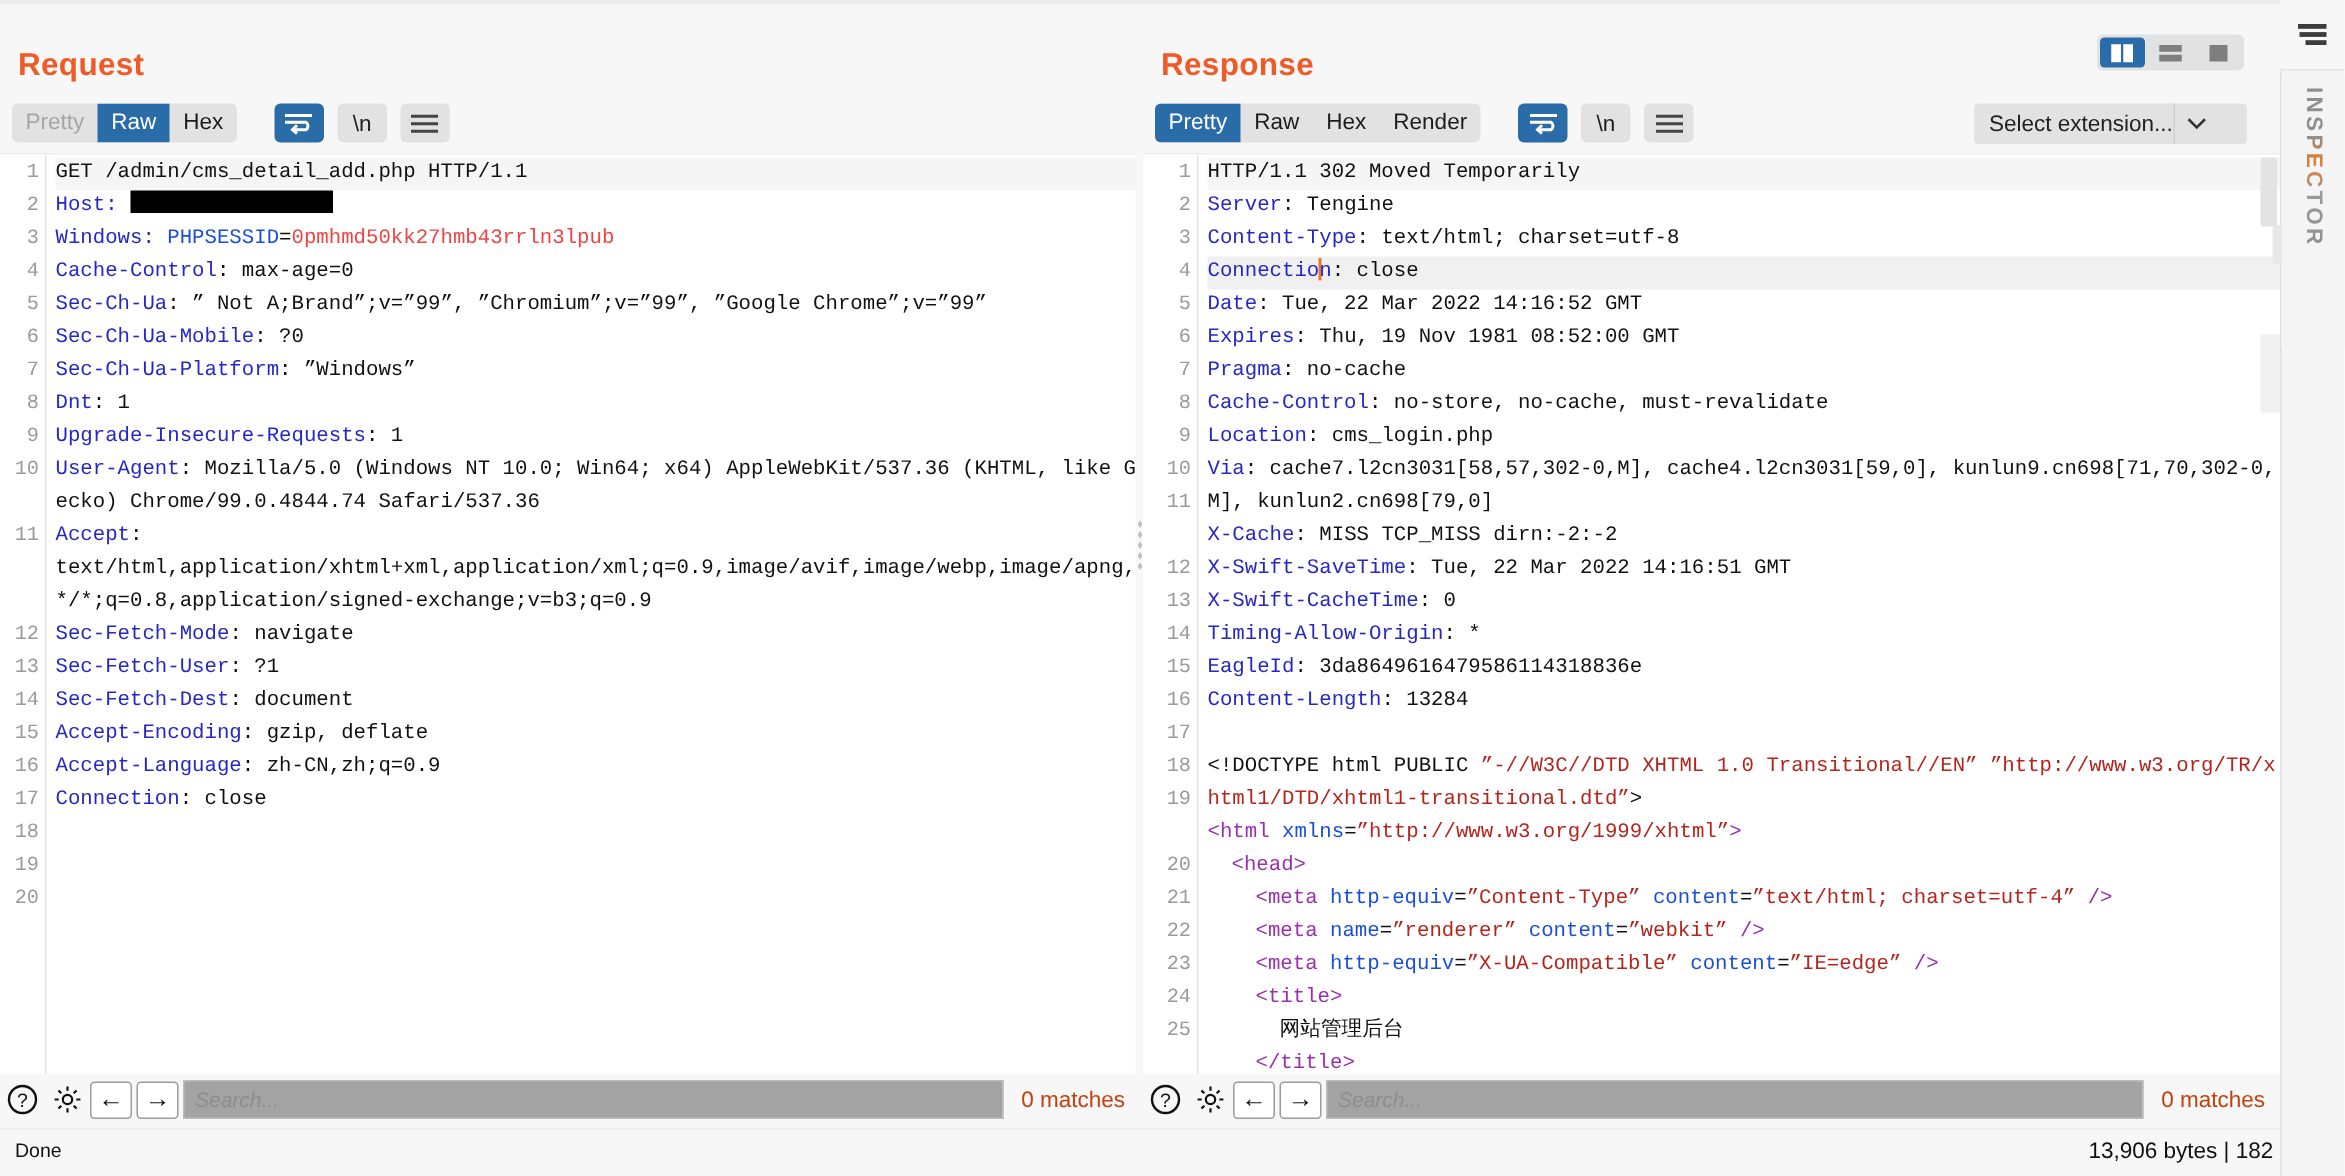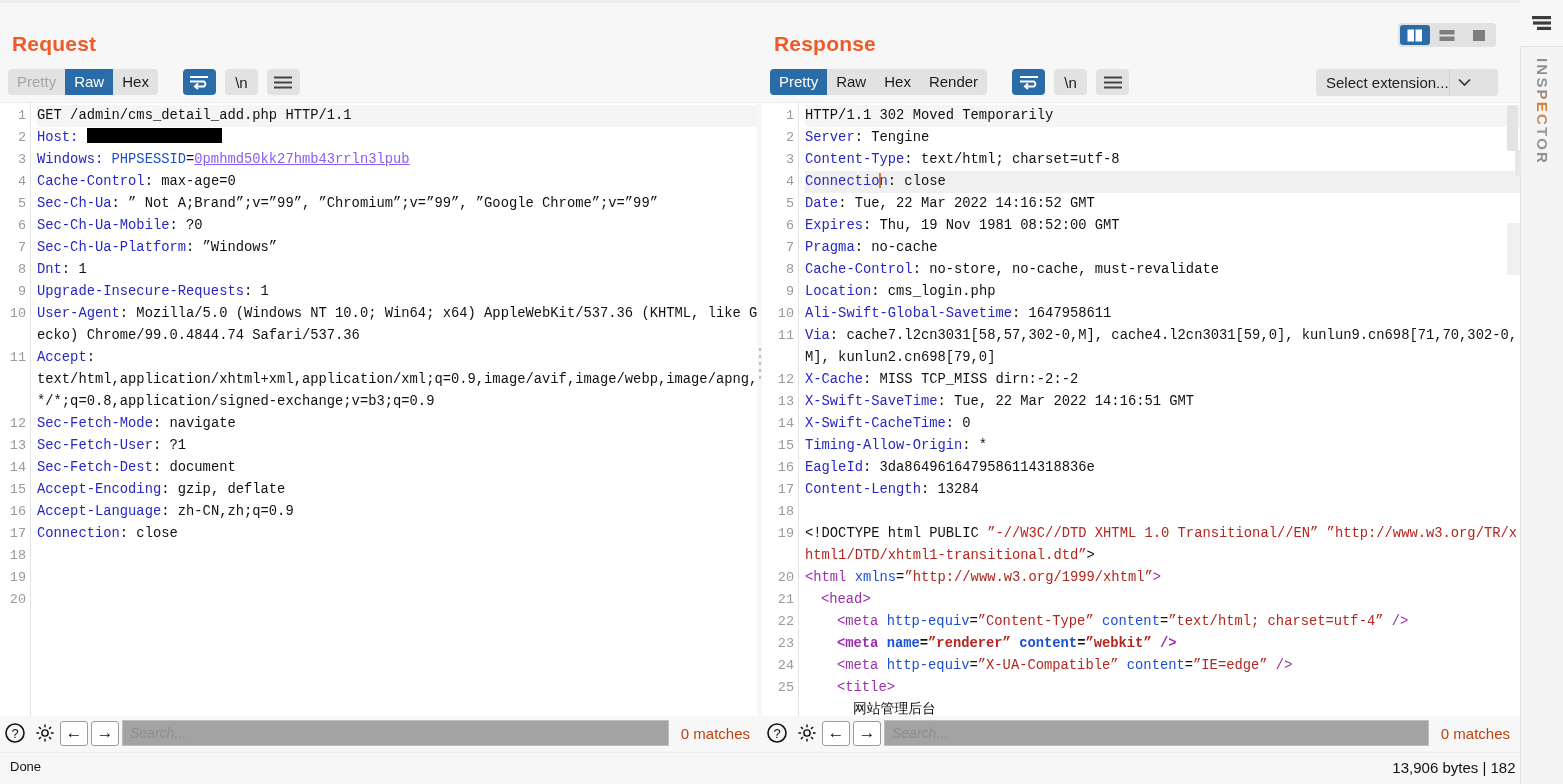--- a/index.html
+++ b/index.html
@@ -110,21 +110,21 @@
     font-family: "Liberation Mono", monospace; font-size: 13.8px;
     color: #111; padding-top: 2px; position: relative; overflow: hidden;
   }
   .ln { line-height: 22px; min-height: 22px; white-space: pre-wrap; word-break: break-all; }
   .ln.hl { background: #f0f0f0; }
   .ln.first { background: #f5f5f5; }
 
   .hdr { color: #2727c4; }
   .hdrname2 { color: #1a4fd6; }
   .val { color: #111; }
-  .red { color: #8b5cf6; text-decoration: underline; }
+  .red { color: #ef4444; }
   .tag { color: #9b2fae; }
   .attr { color: #1a4fd6; }
   .aval { color: #b3261e; }
   .redact {
     display: inline-block; width: 135px; height: 15px;
     background: #000; vertical-align: -2px;
   }
   .caret-bar {
     display: inline-block; width: 2px; height: 15px; background: #e8792a;
     vertical-align: -3px; margin: 0 -1px;
@@ -374,34 +374,33 @@
       <div class="code" id="res-code">
           <div class="ln first"><span class="val">HTTP/1.1 302 Moved Temporarily</span></div>
           <div class="ln"><span class="hdr">Server</span><span class="val">: Tengine</span></div>
           <div class="ln"><span class="hdr">Content-Type</span><span class="val">: text/html; charset=utf-8</span></div>
           <div class="ln hl"><span class="hdr">Connectio</span><span class="caret-bar"></span><span class="hdr">n</span><span class="val">: close</span></div>
           <div class="ln"><span class="hdr">Date</span><span class="val">: Tue, 22 Mar 2022 14:16:52 GMT</span></div>
           <div class="ln"><span class="hdr">Expires</span><span class="val">: Thu, 19 Nov 1981 08:52:00 GMT</span></div>
           <div class="ln"><span class="hdr">Pragma</span><span class="val">: no-cache</span></div>
           <div class="ln"><span class="hdr">Cache-Control</span><span class="val">: no-store, no-cache, must-revalidate</span></div>
           <div class="ln"><span class="hdr">Location</span><span class="val">: cms_login.php</span></div>
-          <div class="ln"><span class="hdr">Ali-Swift-Global-Savetime</span><span class="val">: 1647958611</span></div>
           <div class="ln"><span class="hdr">Via</span><span class="val">: cache7.l2cn3031[58,57,302-0,M], cache4.l2cn3031[59,0], kunlun9.cn698[71,70,302-0,M], kunlun2.cn698[79,0]</span></div>
           <div class="ln"><span class="hdr">X-Cache</span><span class="val">: MISS TCP_MISS dirn:-2:-2</span></div>
           <div class="ln"><span class="hdr">X-Swift-SaveTime</span><span class="val">: Tue, 22 Mar 2022 14:16:51 GMT</span></div>
           <div class="ln"><span class="hdr">X-Swift-CacheTime</span><span class="val">: 0</span></div>
           <div class="ln"><span class="hdr">Timing-Allow-Origin</span><span class="val">: *</span></div>
           <div class="ln"><span class="hdr">EagleId</span><span class="val">: 3da8649616479586114318836e</span></div>
           <div class="ln"><span class="hdr">Content-Length</span><span class="val">: 13284</span></div>
           <div class="ln">&nbsp;</div>
           <div class="ln"><span class="val">&lt;!DOCTYPE html PUBLIC </span><span class="aval">”-//W3C//DTD XHTML 1.0 Transitional//EN” ”http://www.w3.org/TR/xhtml1/DTD/xhtml1-transitional.dtd”</span><span class="val">&gt;</span></div>
           <div class="ln"><span class="tag">&lt;html </span><span class="attr">xmlns</span><span class="val">=</span><span class="aval">”http://www.w3.org/1999/xhtml”</span><span class="tag">&gt;</span></div>
           <div class="ln" style="padding-left: 16px;"><span class="tag">&lt;head&gt;</span></div>
           <div class="ln" style="padding-left: 32px;"><span class="tag">&lt;meta </span><span class="attr">http-equiv</span><span class="val">=</span><span class="aval">”Content-Type”</span><span class="val"> </span><span class="attr">content</span><span class="val">=</span><span class="aval">”text/html; charset=utf-4”</span><span class="tag"> /&gt;</span></div>
-          <div class="ln" style="padding-left: 32px; font-weight: bold;"><span class="tag">&lt;meta </span><span class="attr">name</span><span class="val">=</span><span class="aval">”renderer”</span><span class="val"> </span><span class="attr">content</span><span class="val">=</span><span class="aval">”webkit”</span><span class="tag"> /&gt;</span></div>
+          <div class="ln" style="padding-left: 32px;"><span class="tag">&lt;meta </span><span class="attr">name</span><span class="val">=</span><span class="aval">”renderer”</span><span class="val"> </span><span class="attr">content</span><span class="val">=</span><span class="aval">”webkit”</span><span class="tag"> /&gt;</span></div>
           <div class="ln" style="padding-left: 32px;"><span class="tag">&lt;meta </span><span class="attr">http-equiv</span><span class="val">=</span><span class="aval">”X-UA-Compatible”</span><span class="val"> </span><span class="attr">content</span><span class="val">=</span><span class="aval">”IE=edge”</span><span class="tag"> /&gt;</span></div>
           <div class="ln" style="padding-left: 32px;"><span class="tag">&lt;title&gt;</span></div>
           <div class="ln" style="padding-left: 48px;"><span class="val">网站管理后台</span></div>
           <div class="ln" style="padding-left: 32px;"><span class="tag">&lt;/title&gt;</span></div>
         </div>
       <div class="hgap"></div>
       <div class="vscroll"></div>
     </div>
   </div>
 

